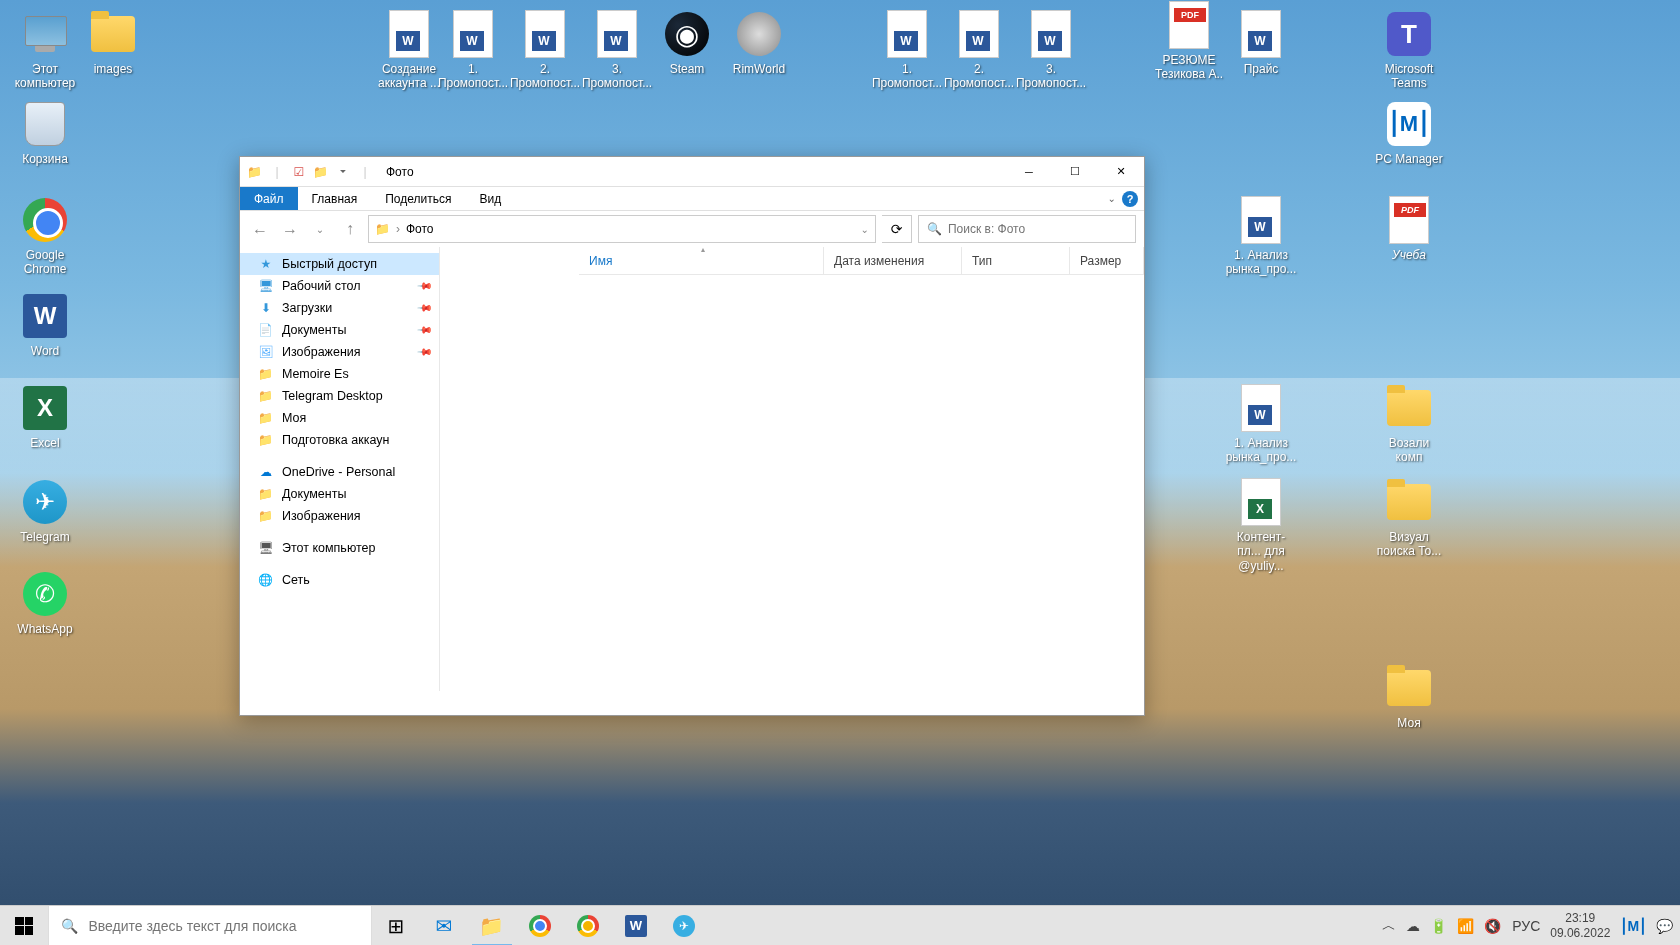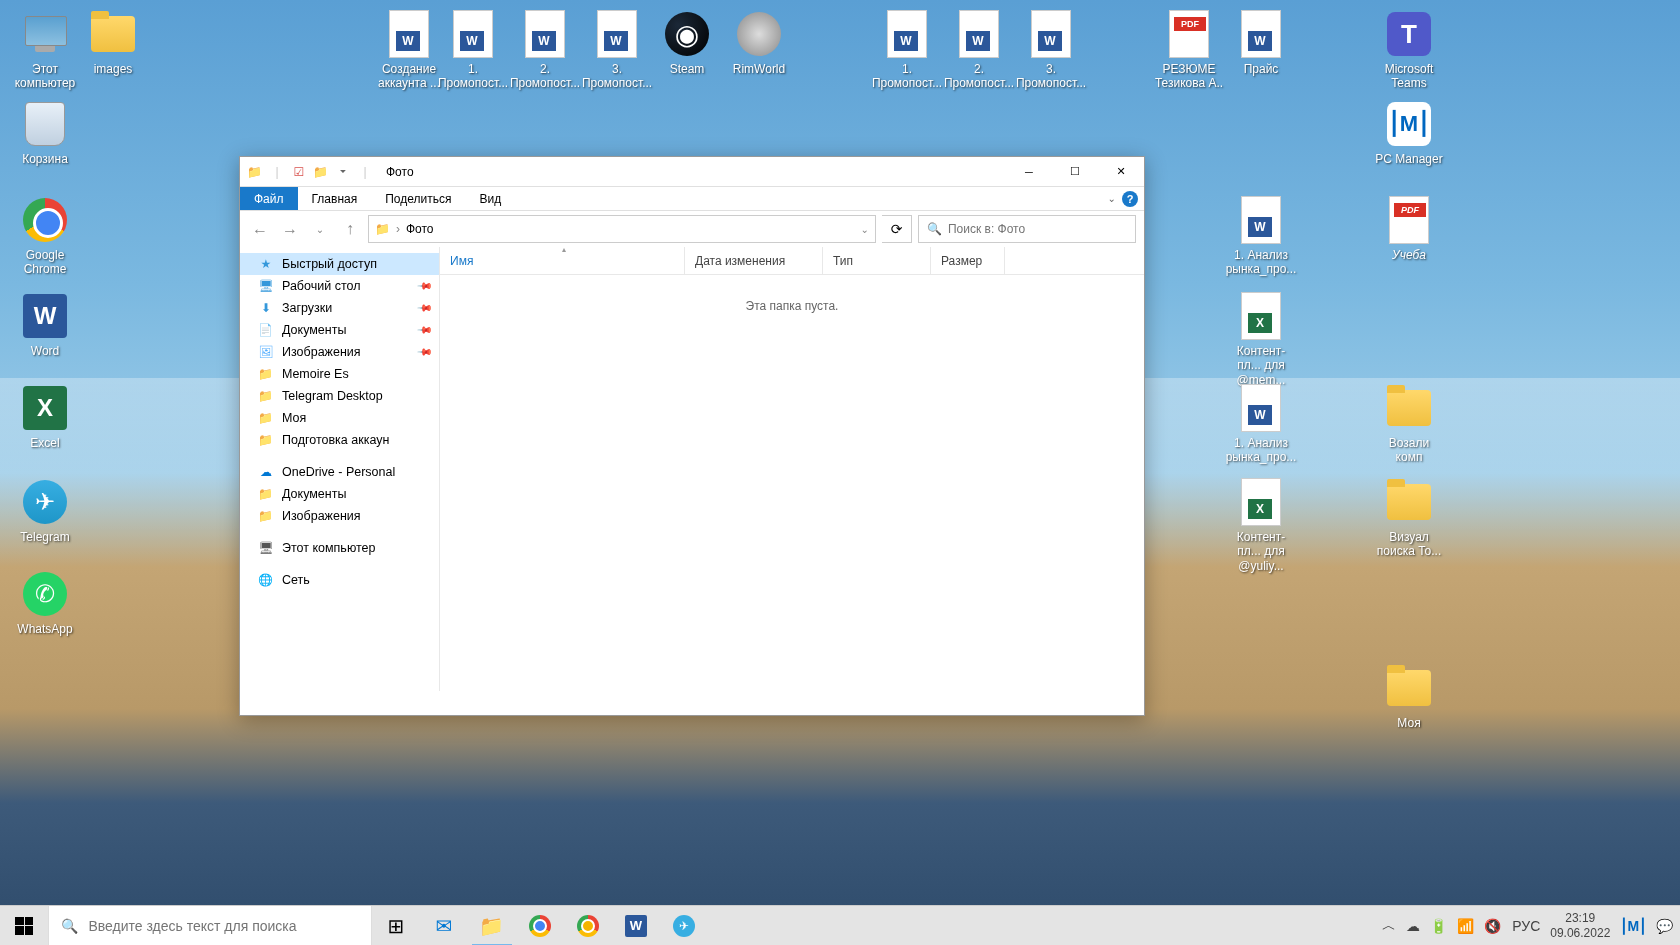--- a/index.html
+++ b/index.html
@@ -80,21 +80,21 @@
 .ico-desktop{color:#3498db;}
 .ico-dl{color:#3498db;}
 .ico-doc{color:#54aeff;}
 .ico-pic{color:#54aeff;}
 .ico-fold{color:#f0c040;}
 .ico-od{color:#0078d4;}
 .ico-pc-s{color:#555;}
 .ico-net{color:#555;}
 .nav-sep{height:10px;}
 
-.content { flex:1; display:flex;flex-direction:column; }
+.content { flex:1; display:flex;flex-direction:column;align-items:flex-end; }
 .col-headers { height:28px; border-bottom:1px solid #e8e8e8; display:flex; font-size:12px; color:#444; align-items:center;}
 .col-headers .col { padding:0 10px; border-right:1px solid #e8e8e8; height:100%;display:flex;align-items:center;position:relative;}
 .col-headers .col.name{width:245px;color:#1979ca;}
 .col-headers .col.name::after{content:"▴";position:absolute;left:50%;top:-2px;font-size:8px;color:#999;}
 .col-headers .col.date{width:138px;}
 .col-headers .col.type{width:108px;}
 .col-headers .col.size{width:74px;}
 .empty-msg { text-align:center;padding:24px;font-size:12px;color:#666; }
 
 .statusbar { height:24px;border-top:1px solid #e0e0e0;display:flex;align-items:center;padding:0 10px;font-size:12px;color:#555;}
@@ -180,21 +180,21 @@
           <div class="ic-word"></div>
         </div>
         <div class="label">2. Промопост...</div>
       </div>
       <div class="di" style="left: 1014px; top: 10px;">
         <div class="icon-img">
           <div class="ic-word"></div>
         </div>
         <div class="label">3. Промопост...</div>
       </div>
-      <div class="di" style="left: 1152px; top: 10px; justify-content: flex-end;">
+      <div class="di" style="left: 1152px; top: 1px; justify-content: flex-end;">
         <div class="icon-img">
           <div class="ic-pdf"></div>
         </div>
         <div class="label">РЕЗЮМЕ Тезикова А..</div>
       </div>
       <div class="di" style="left: 1224px; top: 10px;">
         <div class="icon-img">
           <div class="ic-word"></div>
         </div>
         <div class="label">Прайс</div>
@@ -233,26 +233,20 @@
         <div class="icon-img">
           <div class="ic-pdf"></div>
         </div>
         <div class="label">Учеба</div>
       </div>
       <div class="di" style="left: 8px; top: 292px;">
         <div class="icon-img">
           <div class="ic-wordapp">W</div>
         </div>
         <div class="label">Word</div>
-      </div>
-      <div class="di" style="left: 1224px; top: 292px;">
-        <div class="icon-img">
-          <div class="ic-excel"></div>
-        </div>
-        <div class="label">Контент-пл... для @mem...</div>
       </div>
       <div class="di" style="left: 8px; top: 384px;">
         <div class="icon-img">
           <div class="ic-excelapp">X</div>
         </div>
         <div class="label">Excel</div>
       </div>
       <div class="di" style="left: 1224px; top: 384px;">
         <div class="icon-img">
           <div class="ic-word"></div>
@@ -410,21 +404,20 @@
             <span>Сеть</span>
           </div>
         </div>
       <div class="content">
         <div class="col-headers">
           <div class="col name">Имя</div>
           <div class="col date">Дата изменения</div>
           <div class="col type">Тип</div>
           <div class="col size">Размер</div>
         </div>
-        <div class="empty-msg">Эта папка пуста.</div>
       </div>
     </div>
 
   </div>
 </div>
 
 <div class="taskbar">
   <div class="start-btn">
     <div class="win-logo">
         <span></span>

